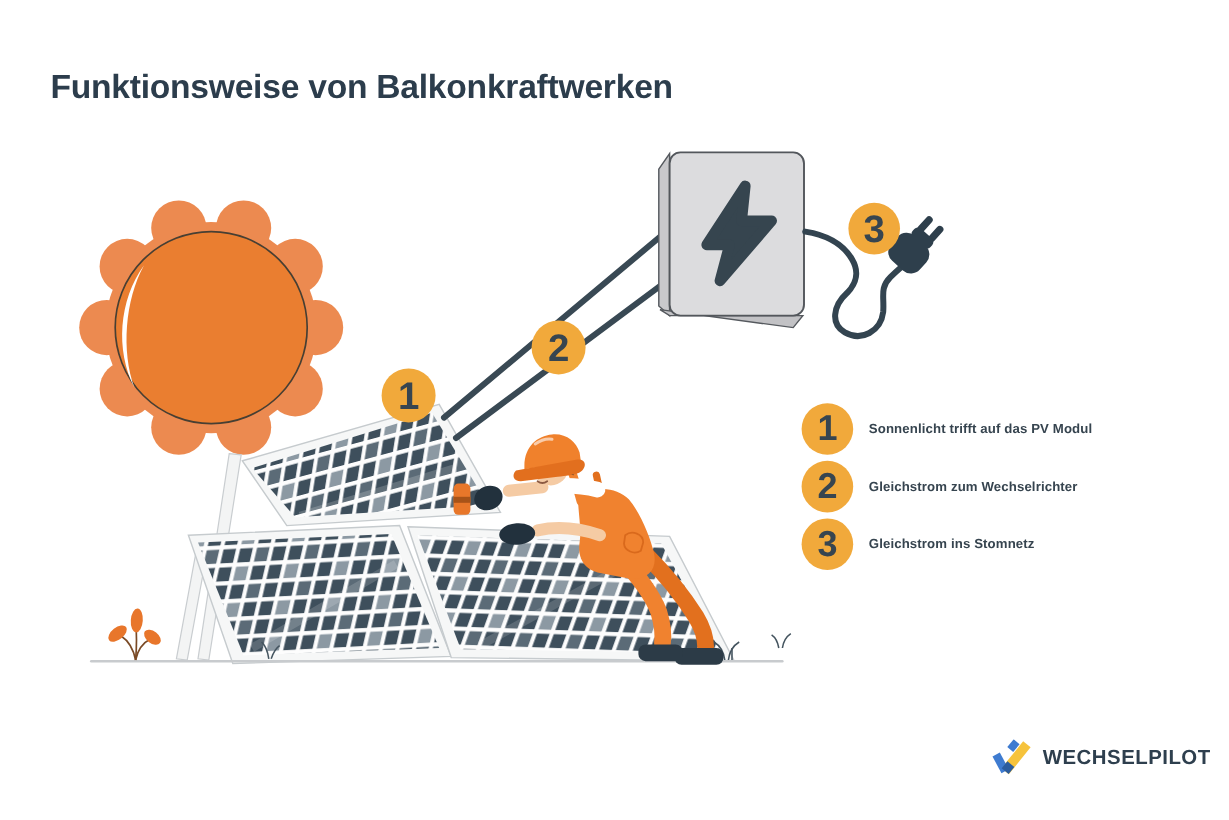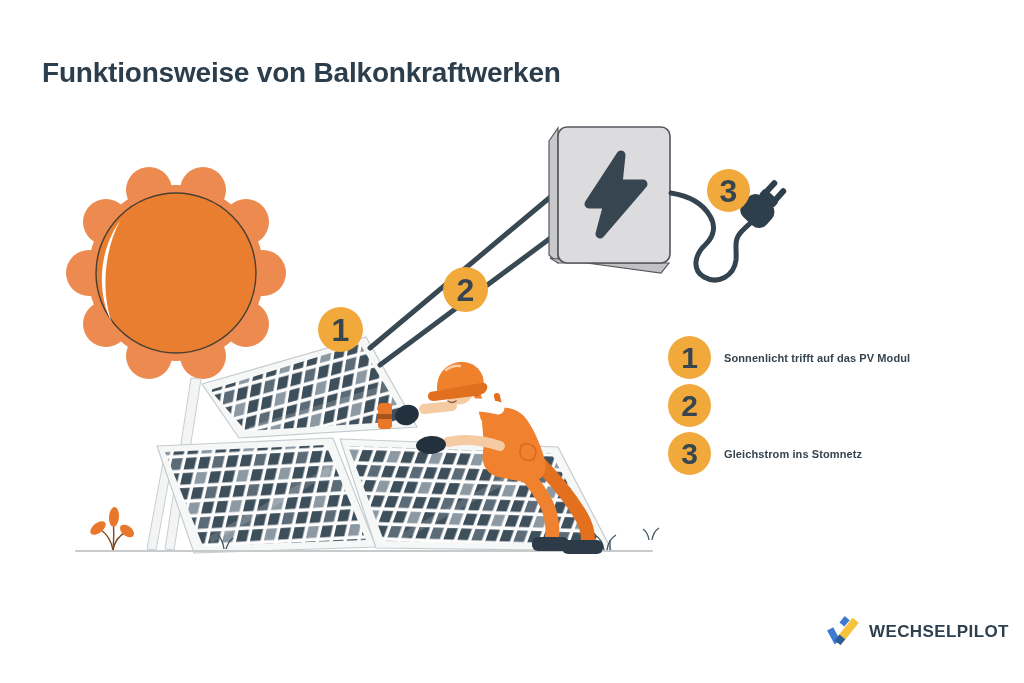--- a/index.html
+++ b/index.html
@@ -188,20 +188,21 @@
   <div class="num-badge" style="left:443px;top:267px;">2</div>
   <div class="num-badge" style="left:707px;top:169px;width:43px;height:43px;">3</div>
 
   <div class="legend">
     <div class="step">
       <div class="step-badge">1</div>
       <div class="step-label">Sonnenlicht trifft auf das PV Modul</div>
     </div>
     <div class="step">
       <div class="step-badge">2</div>
+      <div class="step-label">Gleichstrom zum Wechselrichter</div>
     </div>
     <div class="step">
       <div class="step-badge">3</div>
       <div class="step-label">Gleichstrom ins Stomnetz</div>
     </div>
   </div>
 
   <div class="logo">
     <svg width="36" height="32" viewBox="0 0 32 30">
       <path d="M10,25 L27,4" stroke="#f6c33c" stroke-width="7.5" stroke-linecap="butt" fill="none"></path>

